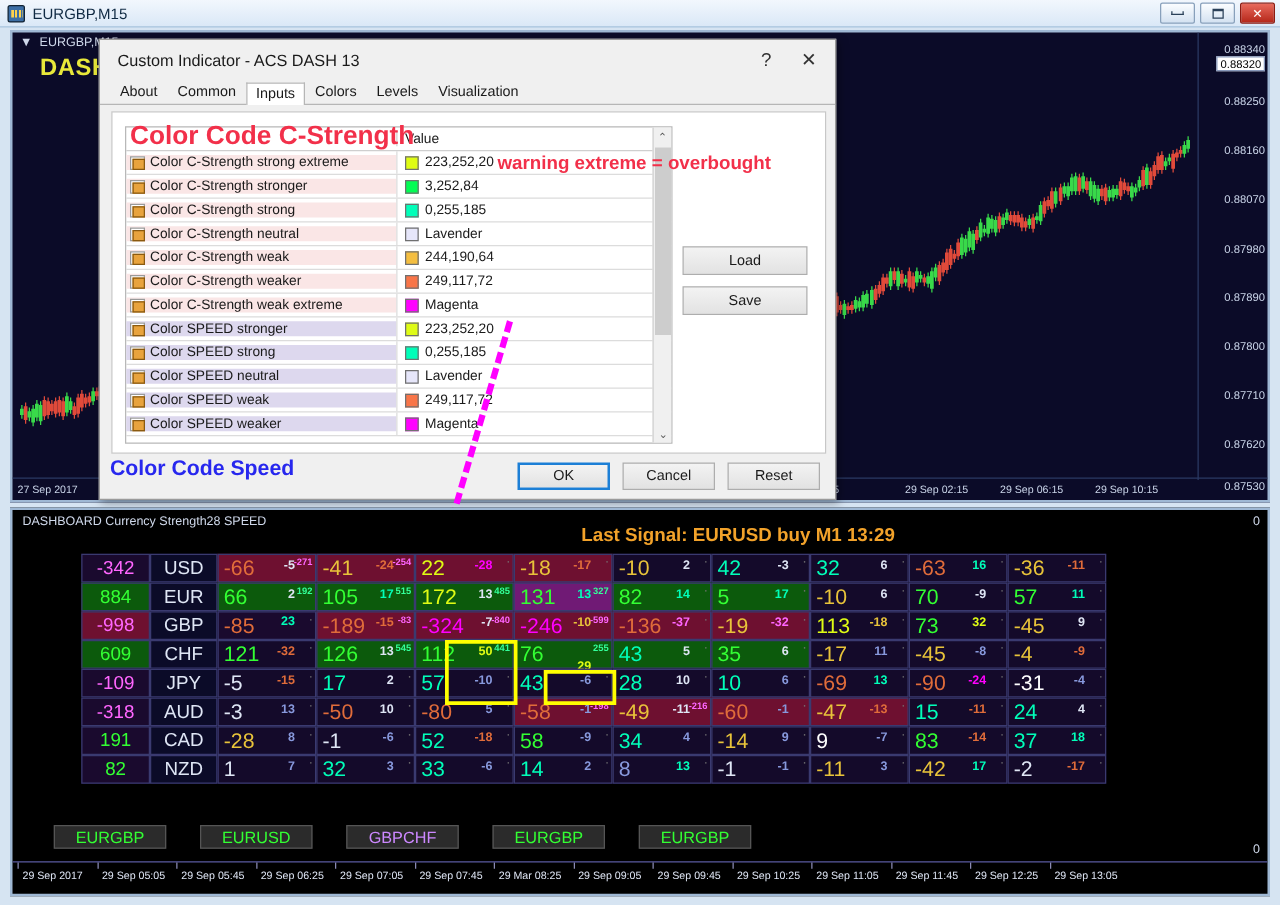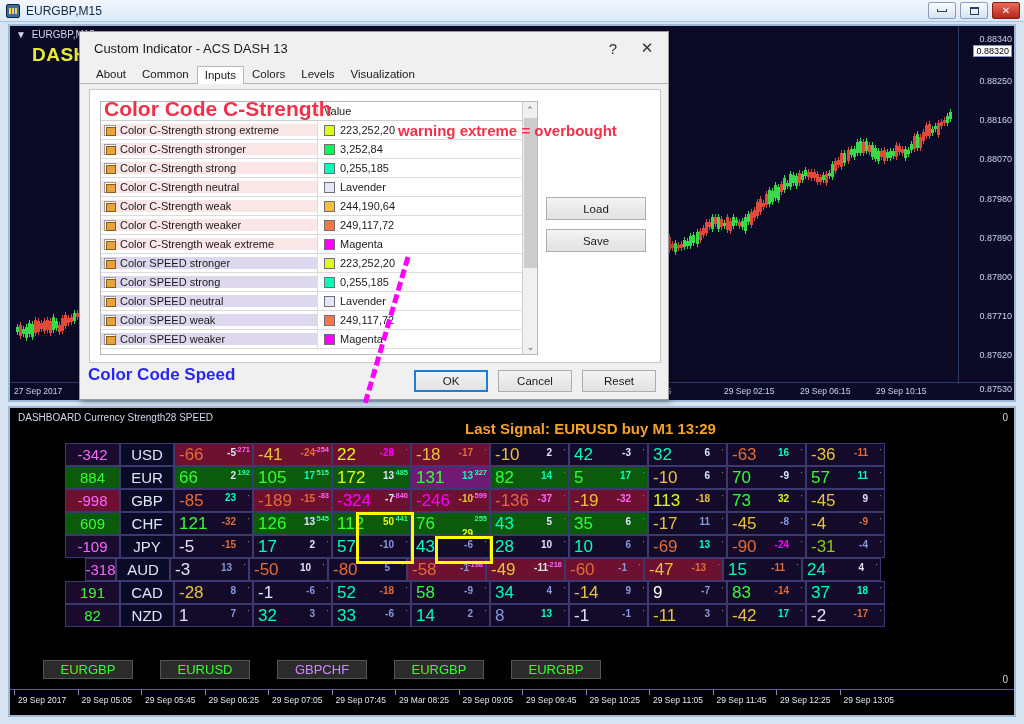--- a/index.html
+++ b/index.html
@@ -1860,27 +1860,27 @@
             <span class="main" style="color: rgb(224, 108, 58);">-69</span>
             <span class="sp" style="color: rgb(0, 255, 185); right: 16px; top: 3px;">13</span>
             <span class="sp2" style="color: rgb(119, 119, 119); right: 2px; top: 1px;">·</span>
           </div>
           <div class="cell" style="width: 79px; background: rgb(20, 10, 42);">
             <span class="main" style="color: rgb(224, 108, 58);">-90</span>
             <span class="sp" style="color: rgb(255, 0, 255); right: 16px; top: 3px;">-24</span>
             <span class="sp2" style="color: rgb(119, 119, 119); right: 2px; top: 1px;">·</span>
           </div>
           <div class="cell" style="width: 79px; background: rgb(20, 10, 42);">
-            <span class="main" style="color: #84cc16; text-align: right;">-31</span>
+            <span class="main" style="color: #ffffff; text-align: right;">-31</span>
             <span class="sp" style="color: rgb(136, 153, 221); right: 16px; top: 3px;">-4</span>
             <span class="sp2" style="color: rgb(119, 119, 119); right: 2px; top: 1px;">·</span>
           </div>
         </div>
         <div class="drow">
-          <div class="cell trendc" style="width: 31px; background: rgb(26, 10, 46); margin-left: 20px;">
+          <div class="cell trendc" style="width: 55px; background: rgb(26, 10, 46);">
             <span style="color: rgb(255, 102, 255);">-318</span>
           </div>
           <div class="cell cur" style="width: 54px;">
             <span>AUD</span>
           </div>
           <div class="cell" style="width: 79px; background: rgb(20, 10, 42);">
             <span class="main" style="color: rgb(223, 230, 245);">-3</span>
             <span class="sp" style="color: rgb(136, 153, 221); right: 16px; top: 3px;">13</span>
             <span class="sp2" style="color: rgb(119, 119, 119); right: 2px; top: 1px;">·</span>
           </div>

